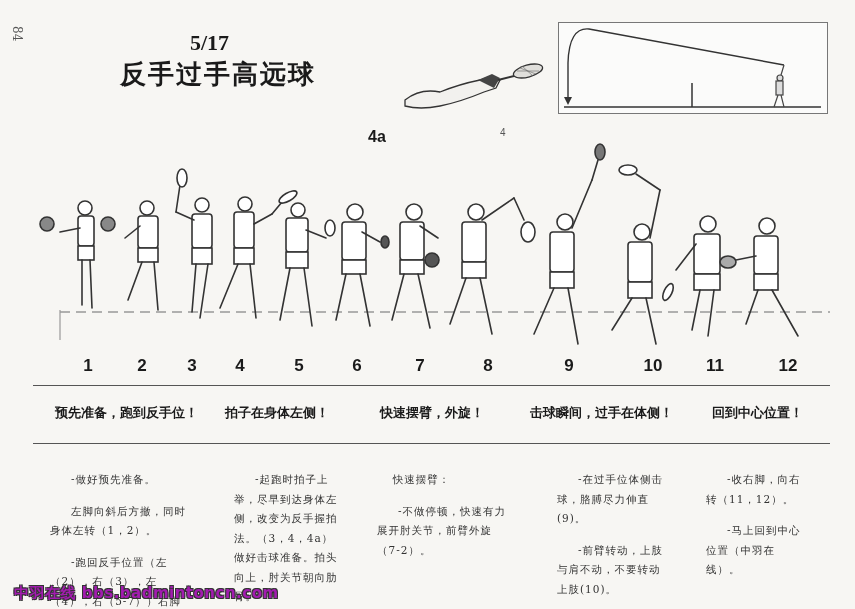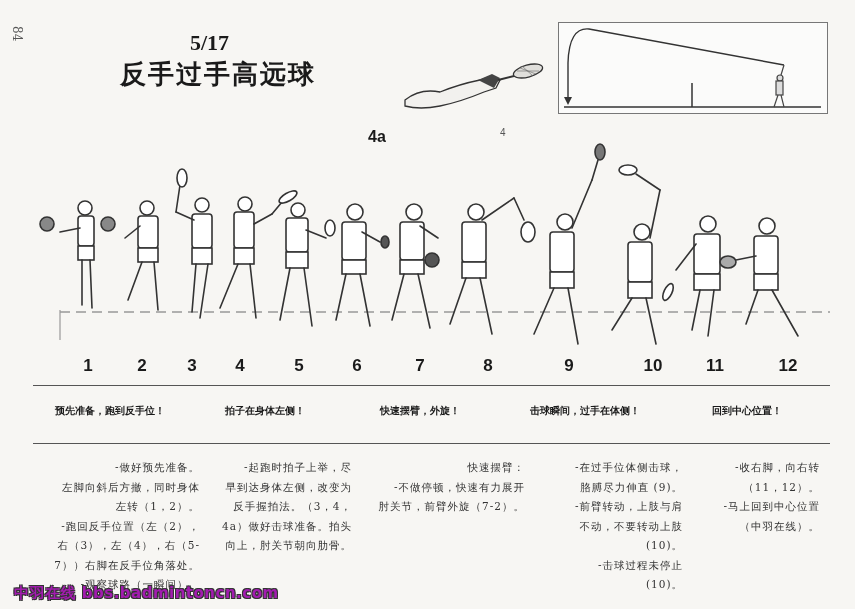--- a/index.html
+++ b/index.html
@@ -19,27 +19,27 @@
   .inset-box { left:558px; top:22px; width:268px; height:90px; border:1.5px solid #777; background:#fbfbfa; }
   .label-4a { left:368px; top:128px; font-size:16px; font-weight:bold; font-family:"Liberation Sans", sans-serif; }
   .label-4 { left:500px; top:127px; font-size:10px; color:#555; font-family:"Liberation Sans", sans-serif; }
   .figures { left:30px; top:140px; width:810px; height:210px; }
   .step-num {
     top:356px; font-size:17px; font-weight:bold; font-family:"Liberation Sans", sans-serif;
     width:40px; text-align:center;
   }
   .hr { height:0; border-top:1.5px solid #555; }
   .cue {
-    top:404px; font-size:10px; font-weight:bold; font-family:Liberation Serif, serif; white-space:nowrap;
+    top:404px; font-size:13px; font-weight:bold; font-family:Liberation Serif, serif; white-space:nowrap;
   }
   .col {
     top:458px; font-size:10.5px; line-height:19.5px; color:#333;
     font-family:"DejaVu Serif", serif; letter-spacing:1px;
   }
-  .col p { margin:0;text-align:right; }
+  .col p { margin:12px; }
   .col .ind { text-indent:2em; }
   .watermark {
     left:14px; top:584px; font-size:15px; font-weight:bold; color:#a21caf;
     font-family:"DejaVu Sans", sans-serif;
     text-shadow: -1px -1px 0 #333, 1px -1px 0 #333, -1px 1px 0 #333, 1px 1px 0 #333;
     letter-spacing:0.5px;
   }
 </style>
 </head>
 <body>

